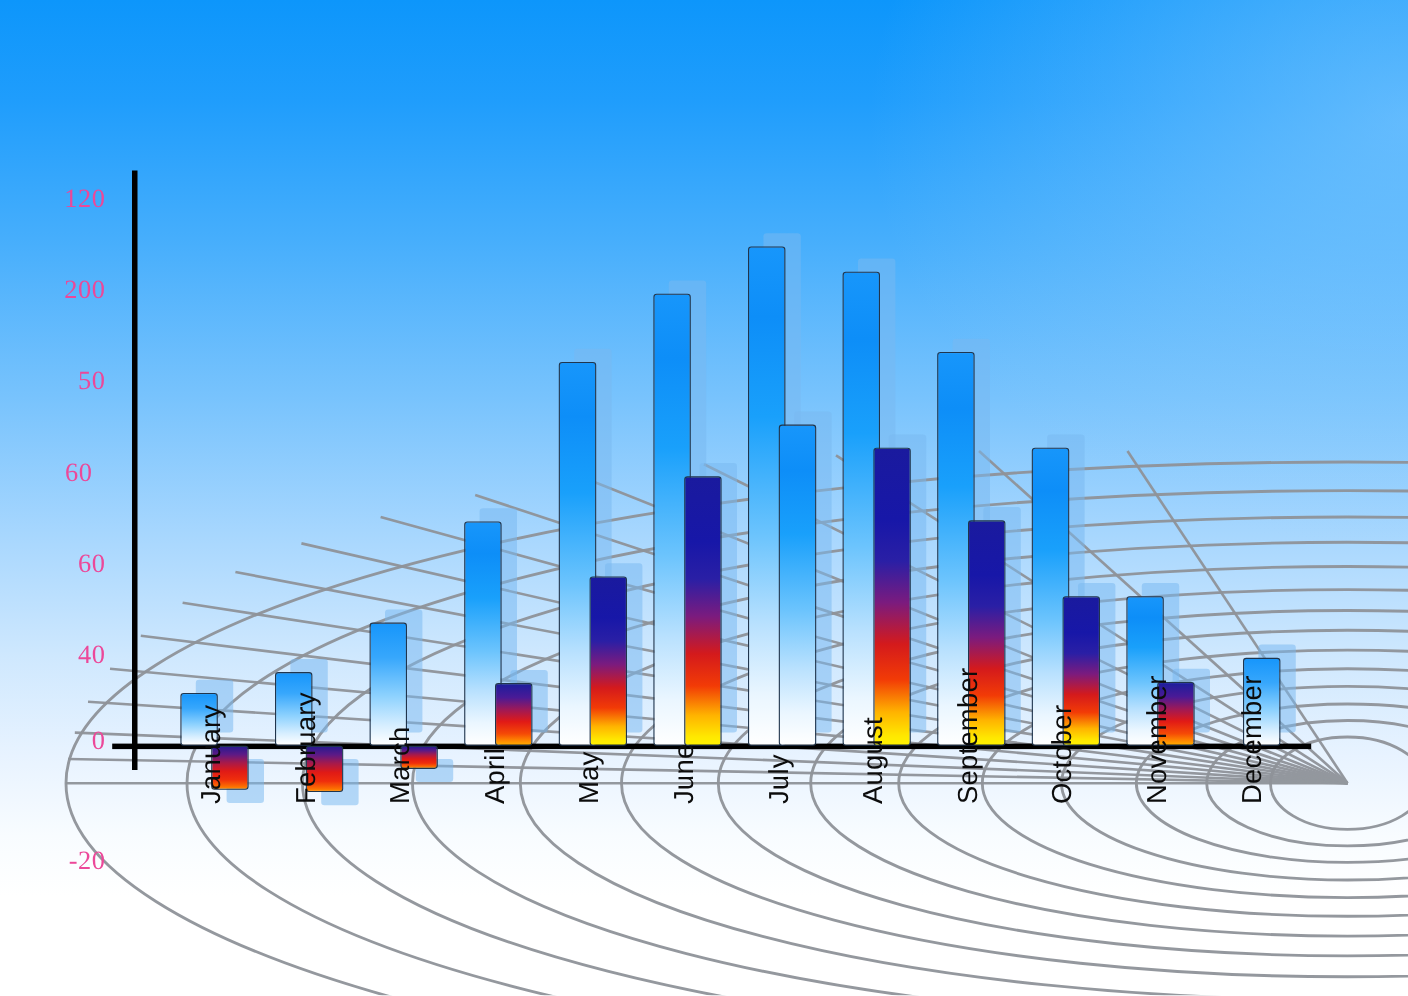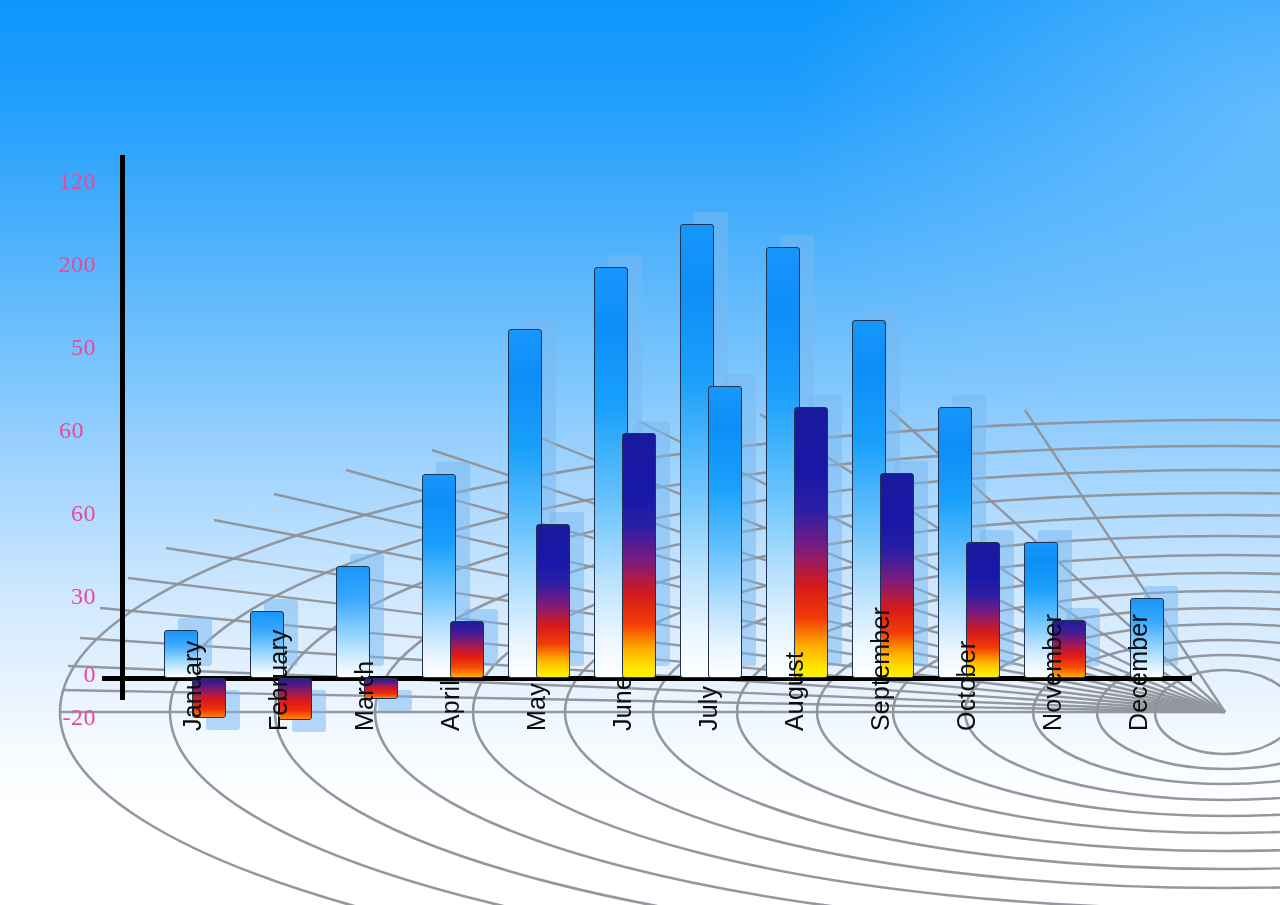--- a/index.html
+++ b/index.html
@@ -152,23 +152,23 @@
     </g>
   </svg>
 
   <div class="plot">
 
     <div class="ytick-label" style="left:34px; top:168px; width:62px;">120</div>
     <div class="ytick-label" style="left:34px; top:251px; width:62px;">200</div>
     <div class="ytick-label" style="left:34px; top:334px; width:62px;">50</div>
     <div class="ytick-label" style="left:22px; top:417px; width:62px;">60</div>
     <div class="ytick-label" style="left:34px; top:500px; width:62px;">60</div>
-    <div class="ytick-label" style="left:34px; top:583px; width:62px;">30</div>
+    <div class="ytick-label" style="left:34px; top:583px; width:62px;">40</div>
     <div class="ytick-label" style="left:34px; top:661px; width:62px;">0</div>
-    <div class="ytick-label" style="left:34px; top:704px; width:62px;">-20</div>
+    <div class="ytick-label" style="left:34px; top:770px; width:62px;">-20</div>
 
     <div class="yaxis" style="left:120px; top:155px; height:545px;"></div>
     <div class="xaxis" style="left:102px; top:676px; width:1090px;"></div>
 
     <div class="bargroup" style="left:150px; top:0;">
       <div class="bar" style="left:14px; top:630px; width:34px; height:48px;">
         <div class="shadow"></div>
         <div class="face blue short"></div>
       </div>
       <div class="bar neg" style="left:42px; top:678px; width:34px; height:40px;">

